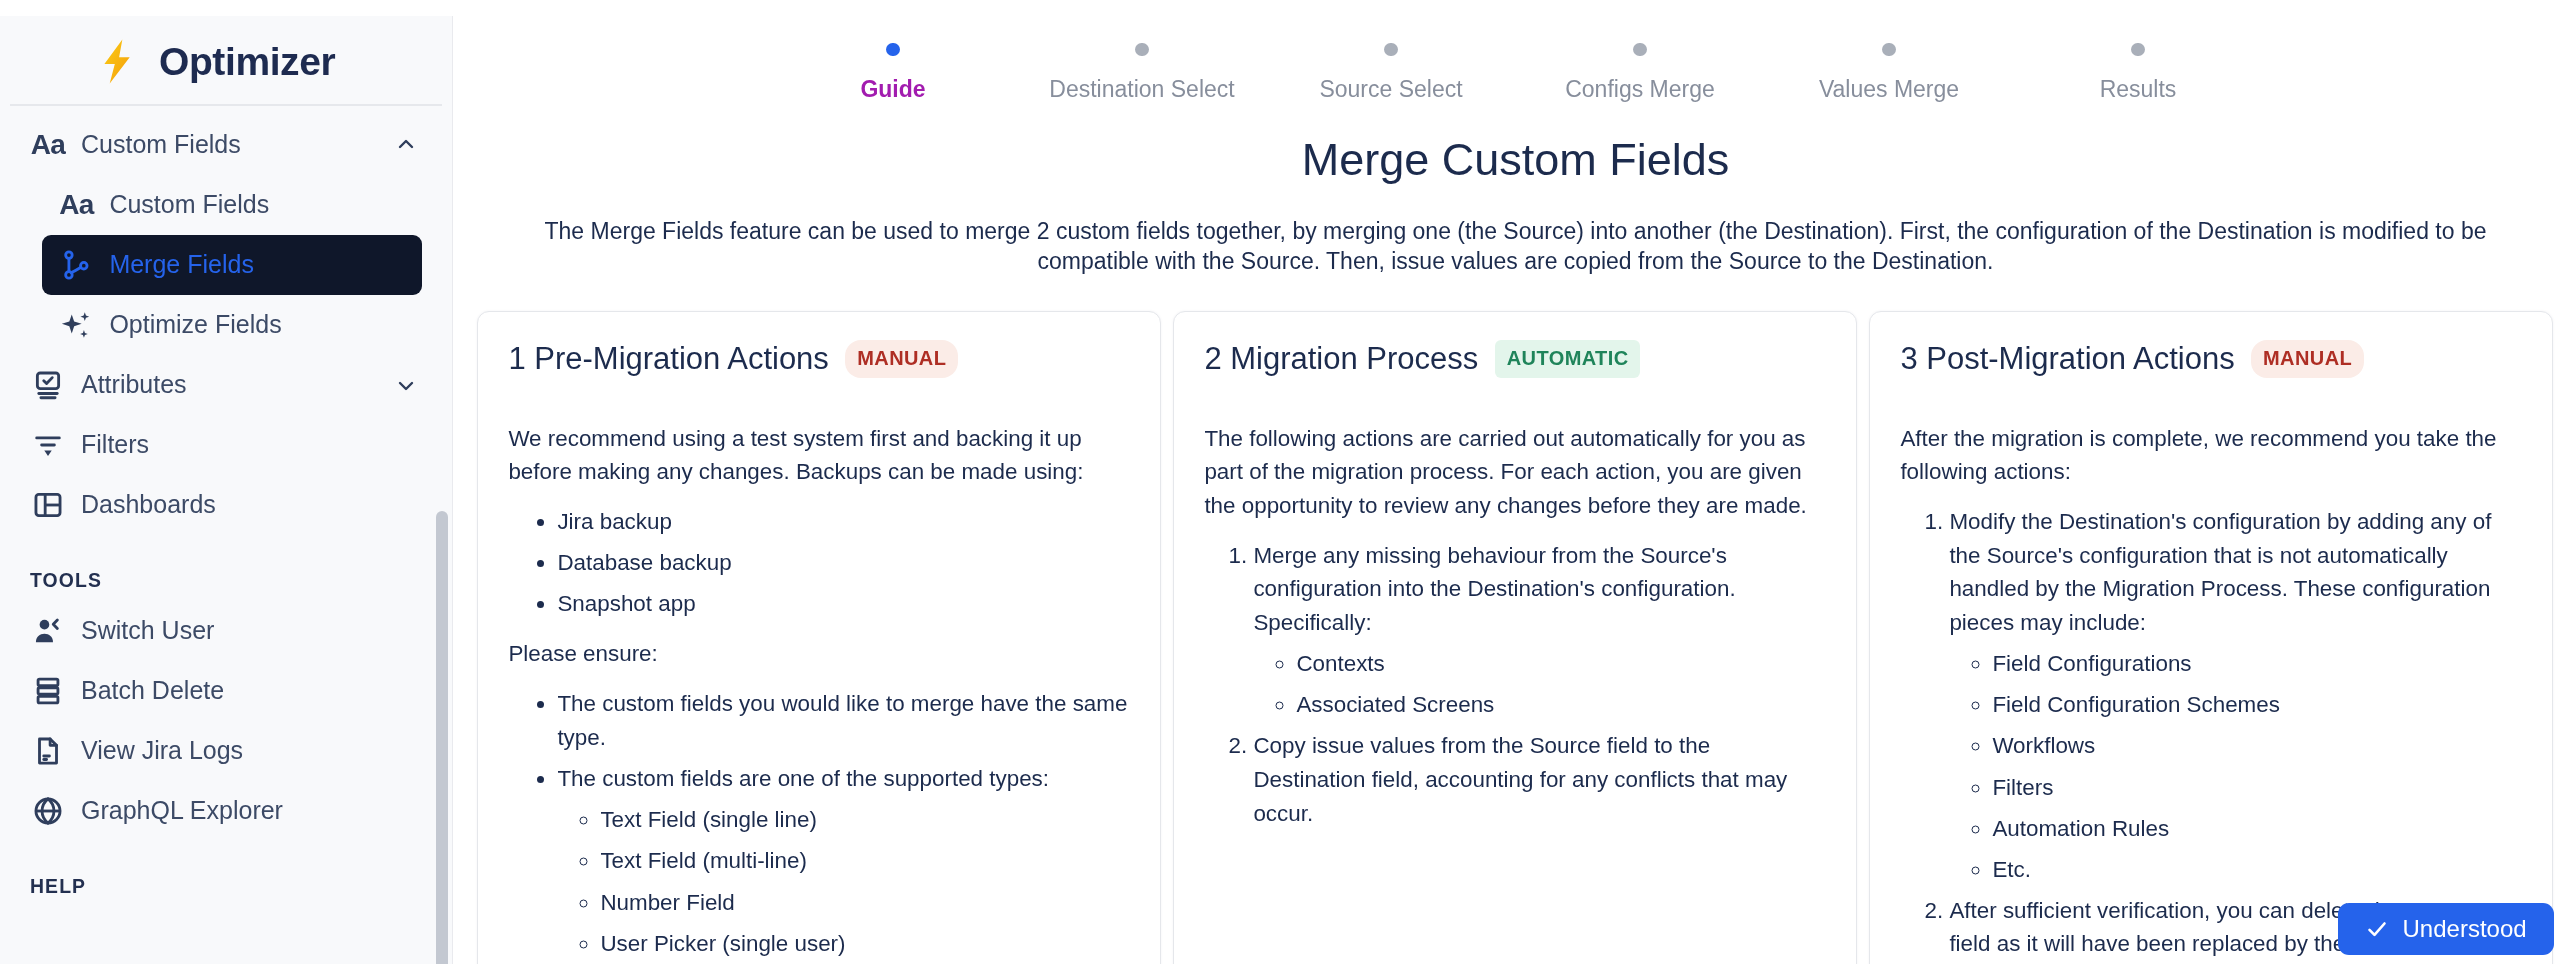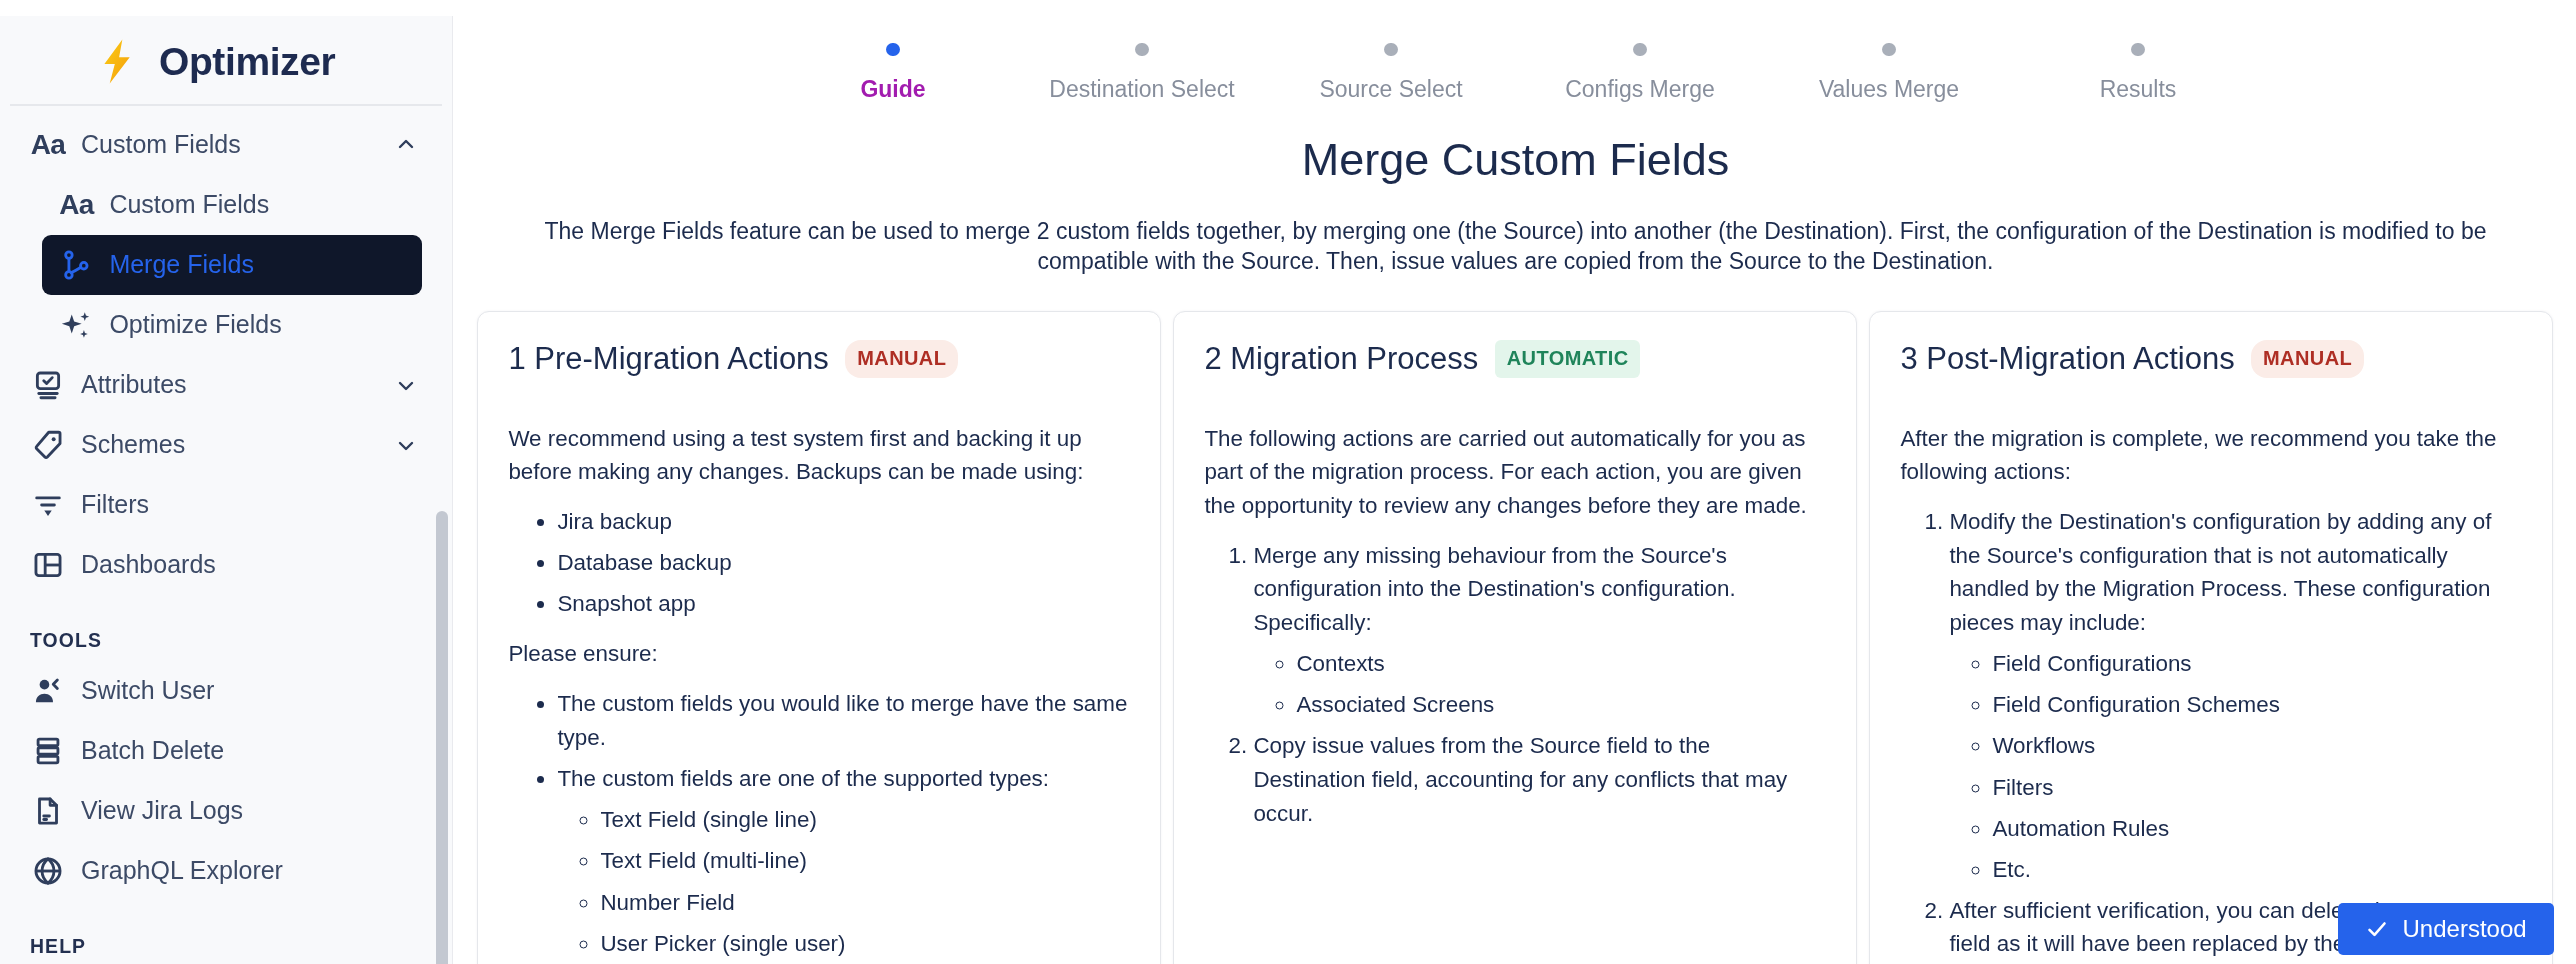--- a/index.html
+++ b/index.html
@@ -72,21 +72,21 @@
   .card p { font-size: 22.4px; line-height: 1.5; margin: 0 0 16.4px; }
   .card ul, .card ol { font-size: 22.4px; line-height: 1.5; margin: 0 0 16.4px; padding-left: 49px; }
   .card li { margin-bottom: 7.5px; }
   .card ul ul { list-style-type: circle; margin: 7.5px 0 0; padding-left: 43px; }
   .card ol ul { list-style-type: circle; margin: 7.5px 0 0; padding-left: 43px; }
 
   .understood-btn {
     position: absolute; right: 22.4px; bottom: 10.4px; height: 52px;
     display: flex; align-items: center; gap: 13.4px; padding: 0 27px;
     background: #2563EB; color: #fff; font-size: 24px; font-weight: 500;
-    border: none; border-radius: 5px; cursor: pointer;
+    border: none; border-radius: 11px; cursor: pointer;
     font-family: "Liberation Sans", sans-serif;
   }
   .understood-btn svg { width: 24px; height: 24px; }
 </style>
 </head>
 <body>
 
 <div class="app">
 
   <aside class="sidebar">
@@ -156,33 +156,20 @@
               <path d="M7 21h10"></path>
           </svg>
         </span>
         <span>Attributes</span>
         <span class="spacer"></span>
         <svg class="chev" viewBox="0 0 24 24" fill="none" stroke="#2F3E5C" stroke-width="2.4" stroke-linecap="round" stroke-linejoin="round">
             <path d="M6 10l6 6 6-6"></path>
           </svg>
       </div>
 
-      <div class="nav-item top">
-        <span class="icon-box">
-          <svg viewBox="0 0 24 24" fill="none" stroke="#2F3E5C" stroke-width="2" stroke-linejoin="round">
-            <path d="M12.5 3h7a1 1 0 0 1 1 1v7l-9 9.5a1.2 1.2 0 0 1-1.7 0L4 14.7a1.2 1.2 0 0 1 0-1.7z"></path>
-            <circle cx="16" cy="8" r="1.4" fill="#2F3E5C" stroke="none"></circle>
-          </svg>
-        </span>
-        <span>Schemes</span>
-        <span class="spacer"></span>
-        <svg class="chev" viewBox="0 0 24 24" fill="none" stroke="#2F3E5C" stroke-width="2.4" stroke-linecap="round" stroke-linejoin="round">
-            <path d="M6 10l6 6 6-6"></path>
-          </svg>
-      </div>
 
       <div class="nav-item top">
         <span class="icon-box">
           <svg viewBox="0 0 24 24" fill="none" stroke="#2F3E5C" stroke-width="2" stroke-linecap="round">
             <path d="M4 7h16"></path>
               <path d="M7.5 12h9"></path>
               <path d="M10.7 16.6L12 18.5l1.3-1.9z" fill="#2F3E5C" stroke-width="1.4"></path>
           </svg>
         </span>
         <span>Filters</span>

